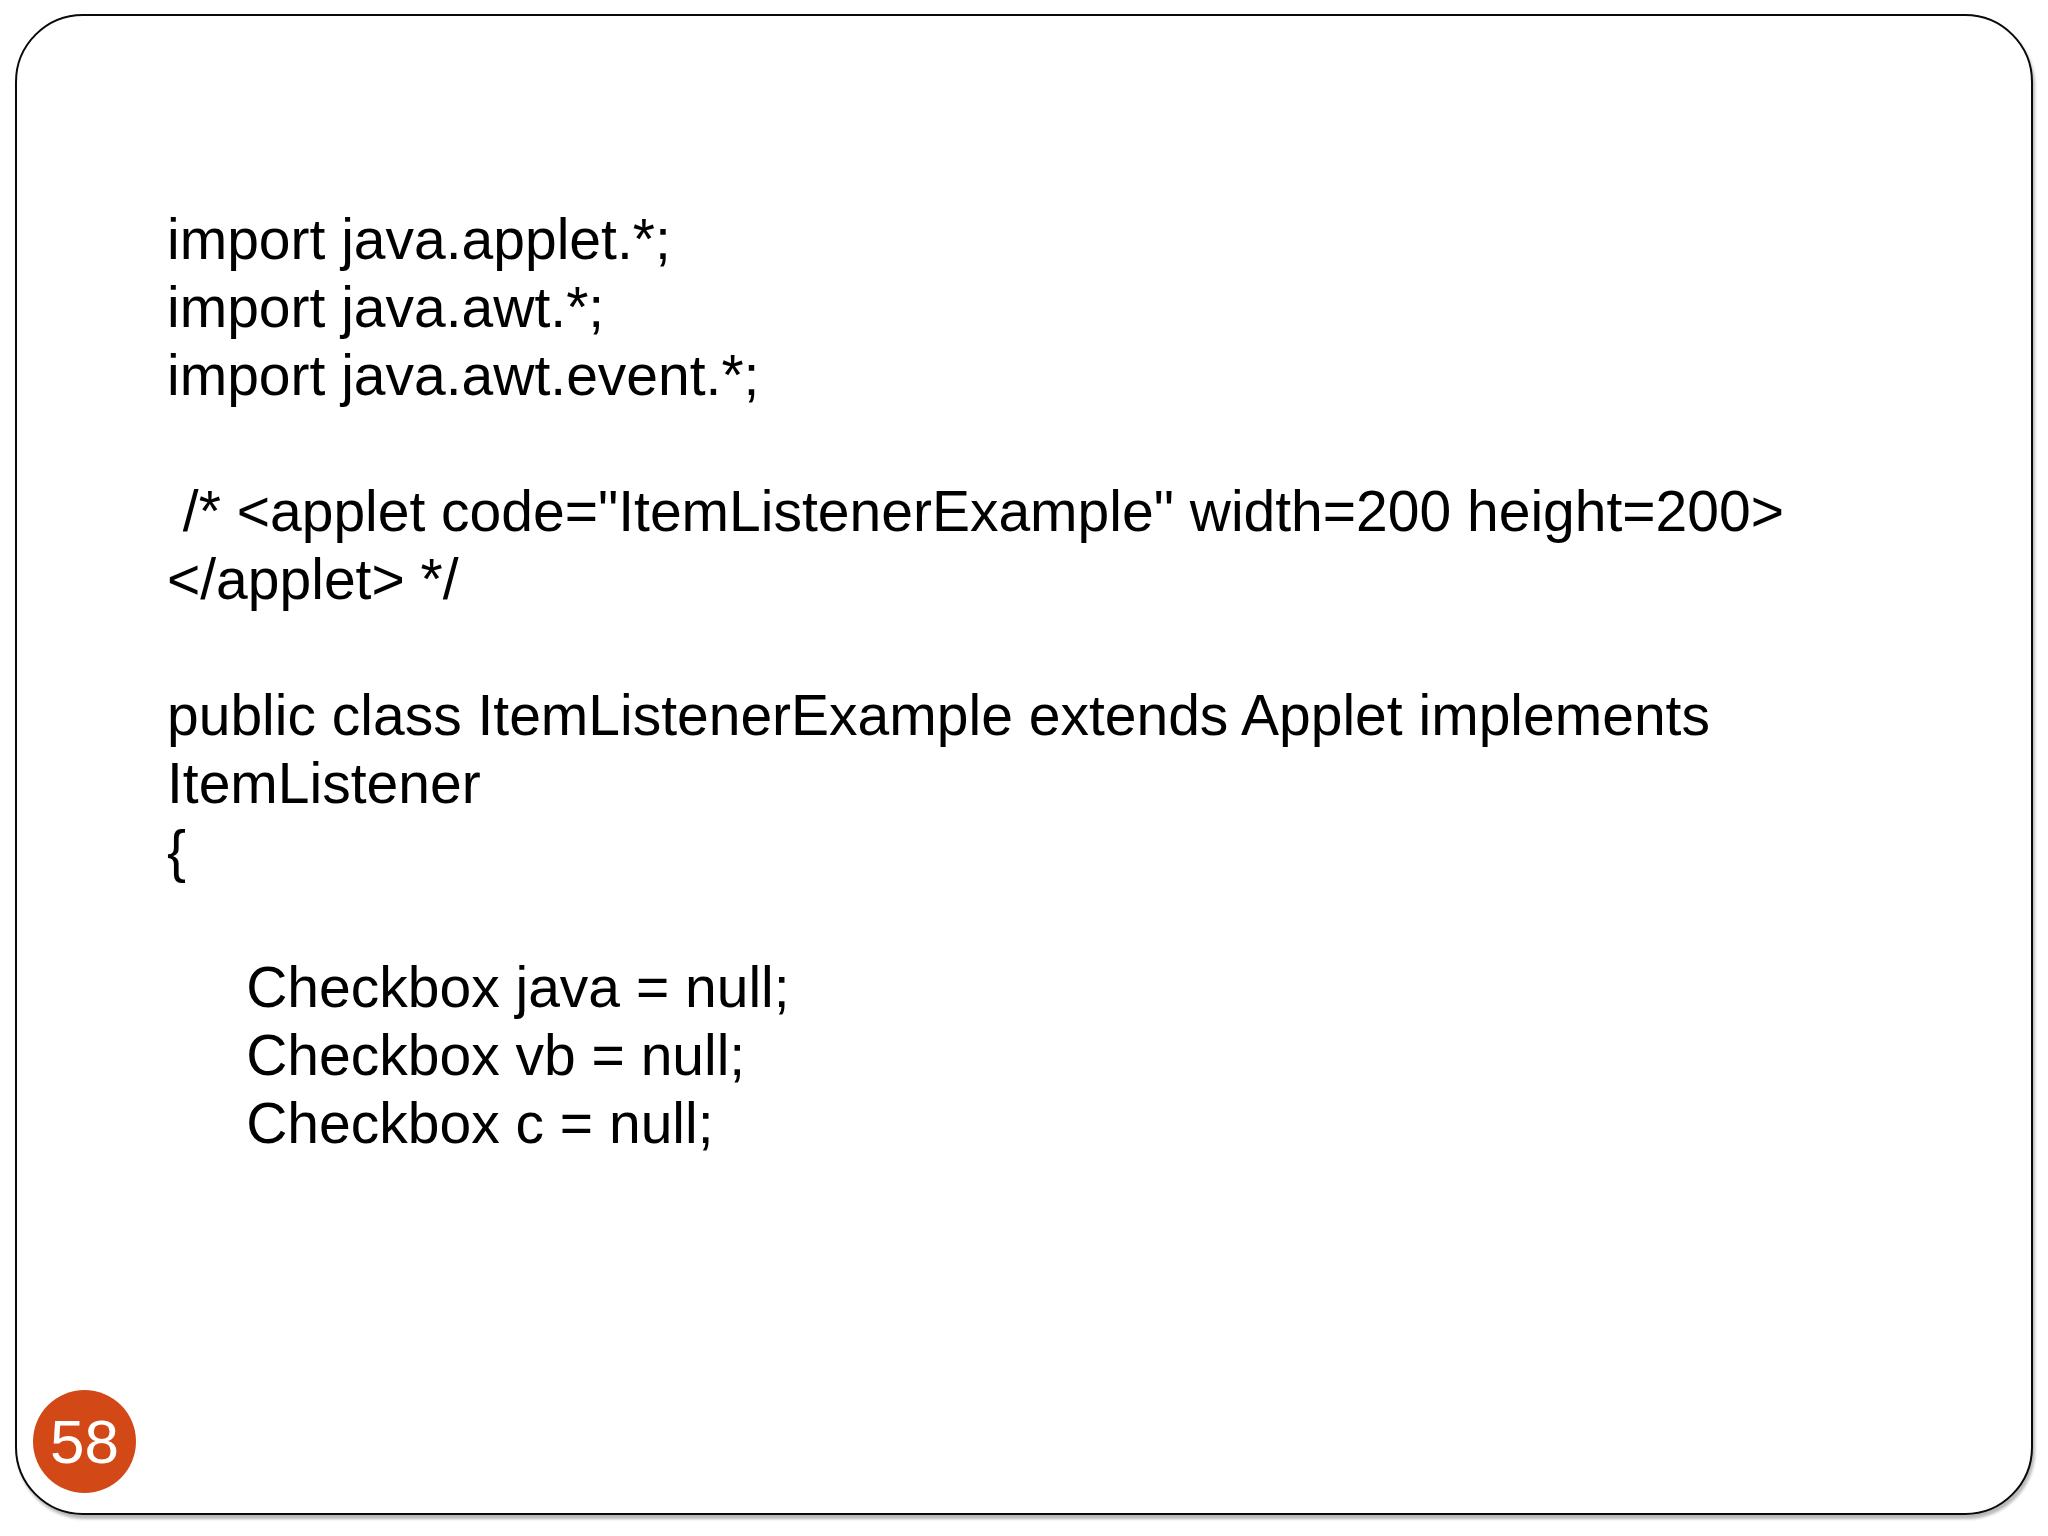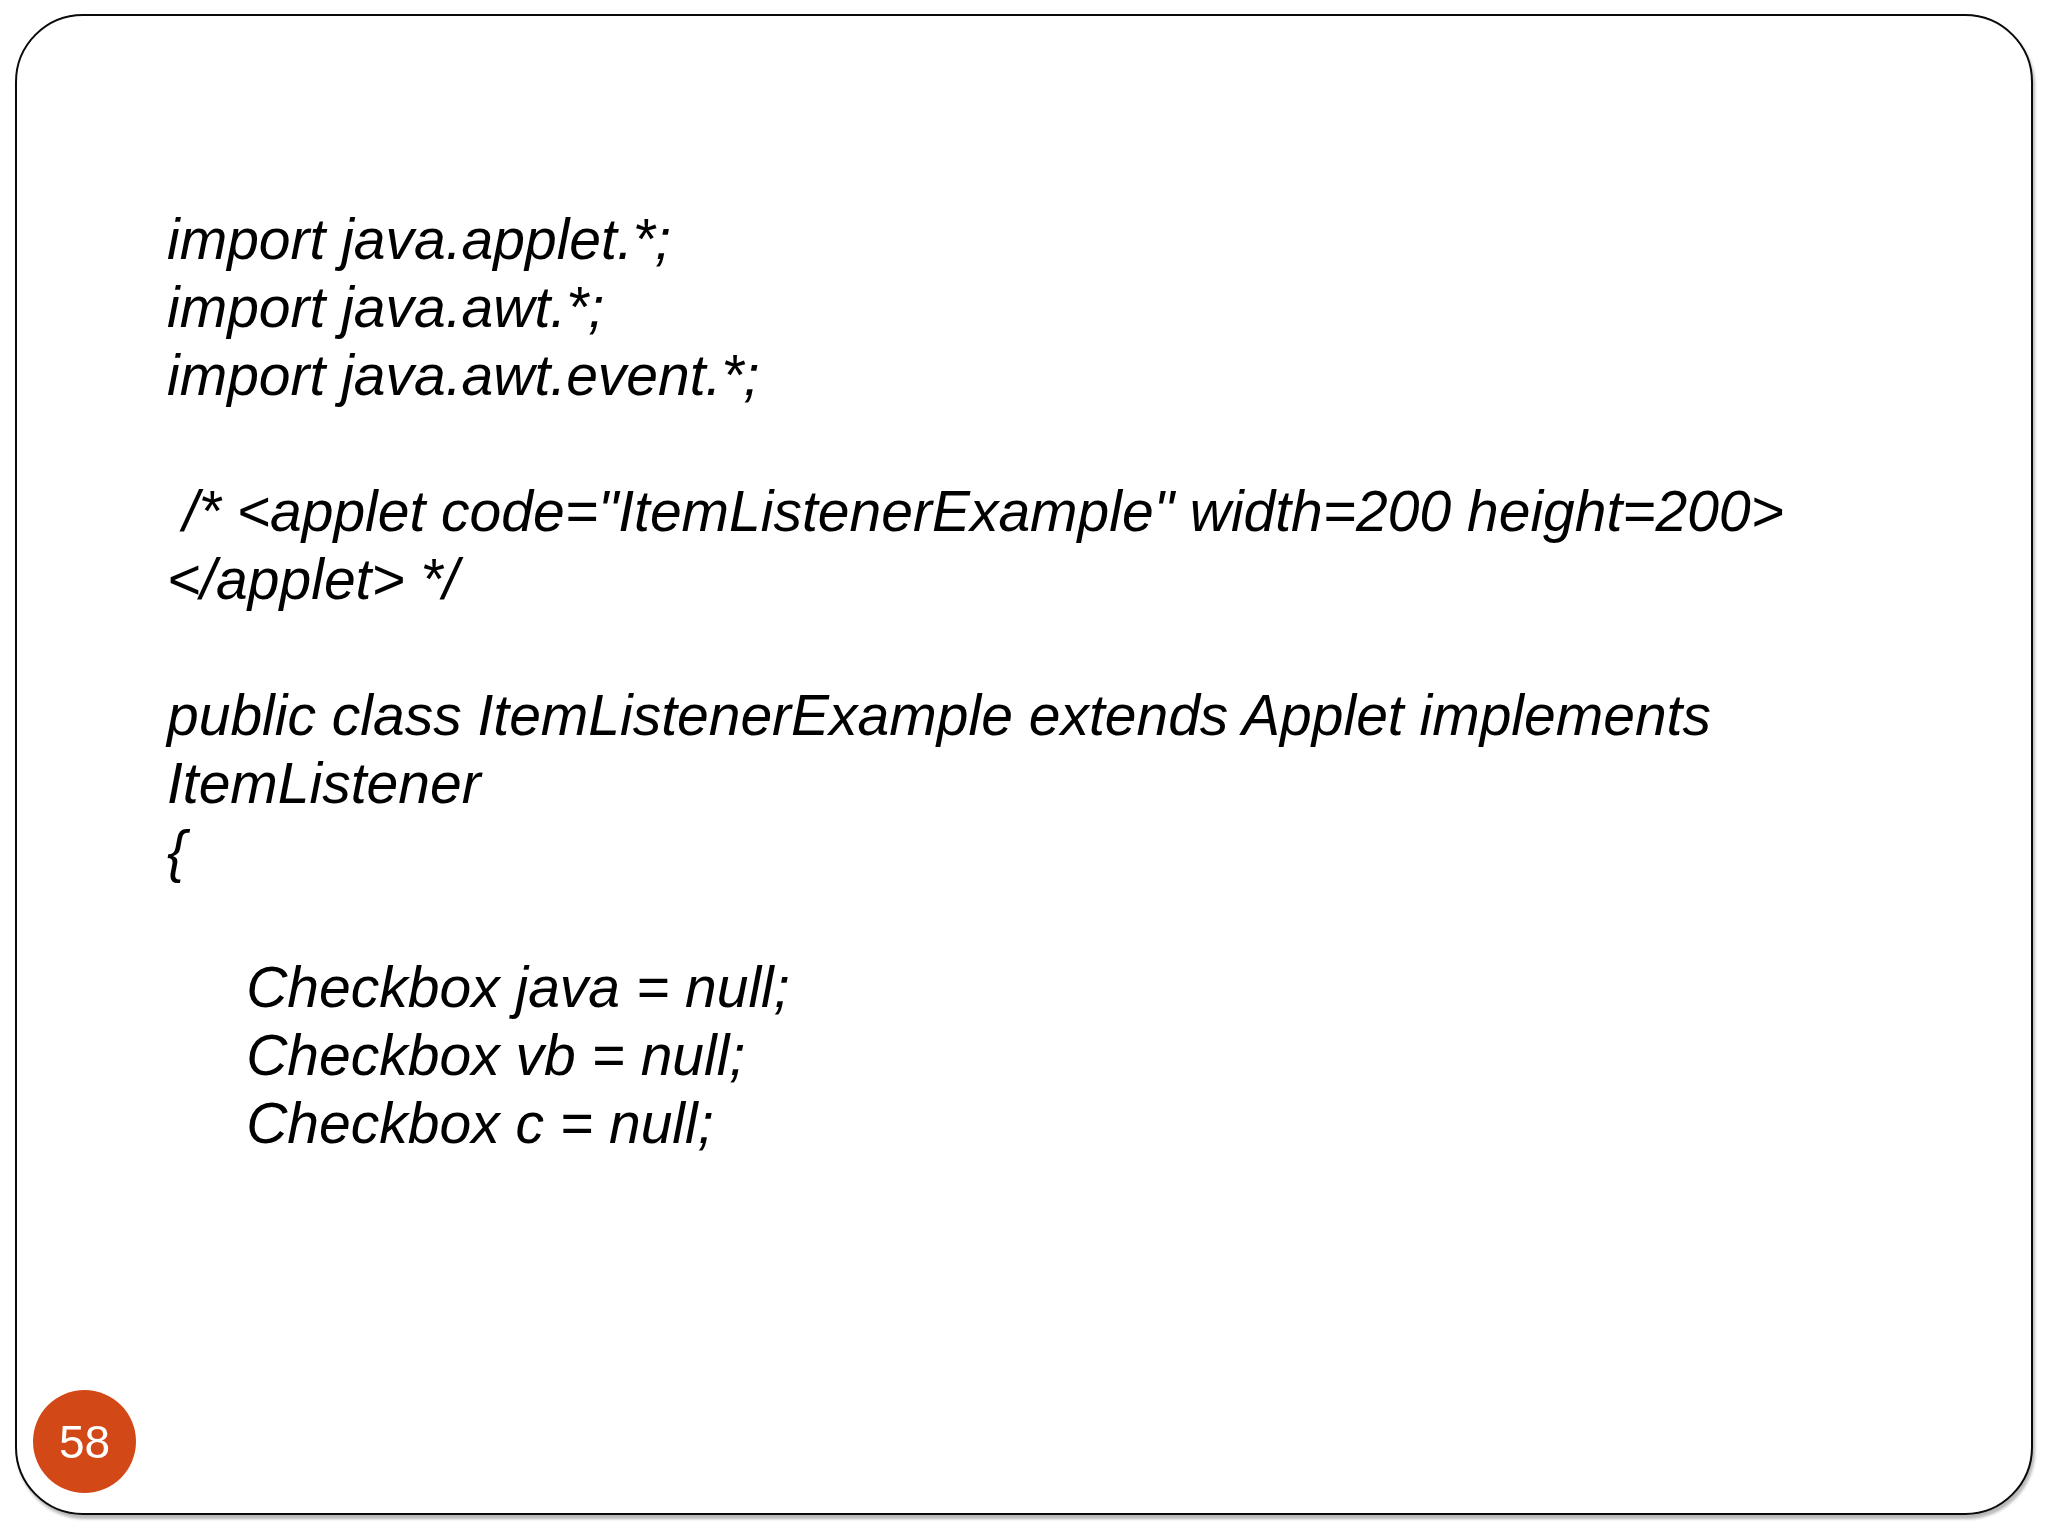--- a/index.html
+++ b/index.html
@@ -31,37 +31,36 @@
     width: 1740px;
     color: #000000;
     font-size: 57px;
     line-height: 68px;
     white-space: pre;
     letter-spacing: 0;
   }
   .code-line {
     height: 68px;
     white-space: pre;
-    font-style: italic;
   }
   .page-badge {
     position: absolute;
     left: 33px;
     top: 1390px;
     width: 103px;
     height: 103px;
     border-radius: 50%;
     display: flex;
     align-items: center;
     justify-content: center;
     z-index: 2;
   }
   .page-number {
     color: #ffffff;
-    font-size: 46px;
+    font-size: 62px;
     line-height: 1;
     text-align: center;
   }
 </style>
 </head>
 <body>
 
 <div class="slide-frame"></div>
 
 <div class="code-block"><div class="code-line">import java.applet.*;</div><div class="code-line">import java.awt.*;</div><div class="code-line">import java.awt.event.*;</div><div class="code-line">&nbsp;</div><div class="code-line"> /* &lt;applet code="ItemListenerExample" width=200 height=200&gt;</div><div class="code-line">&lt;/applet&gt; */</div><div class="code-line">&nbsp;</div><div class="code-line">public class ItemListenerExample extends Applet implements</div><div class="code-line">ItemListener</div><div class="code-line">{</div><div class="code-line">&nbsp;</div><div class="code-line">     Checkbox java = null;</div><div class="code-line">     Checkbox vb = null;</div><div class="code-line">     Checkbox c = null;</div></div>

